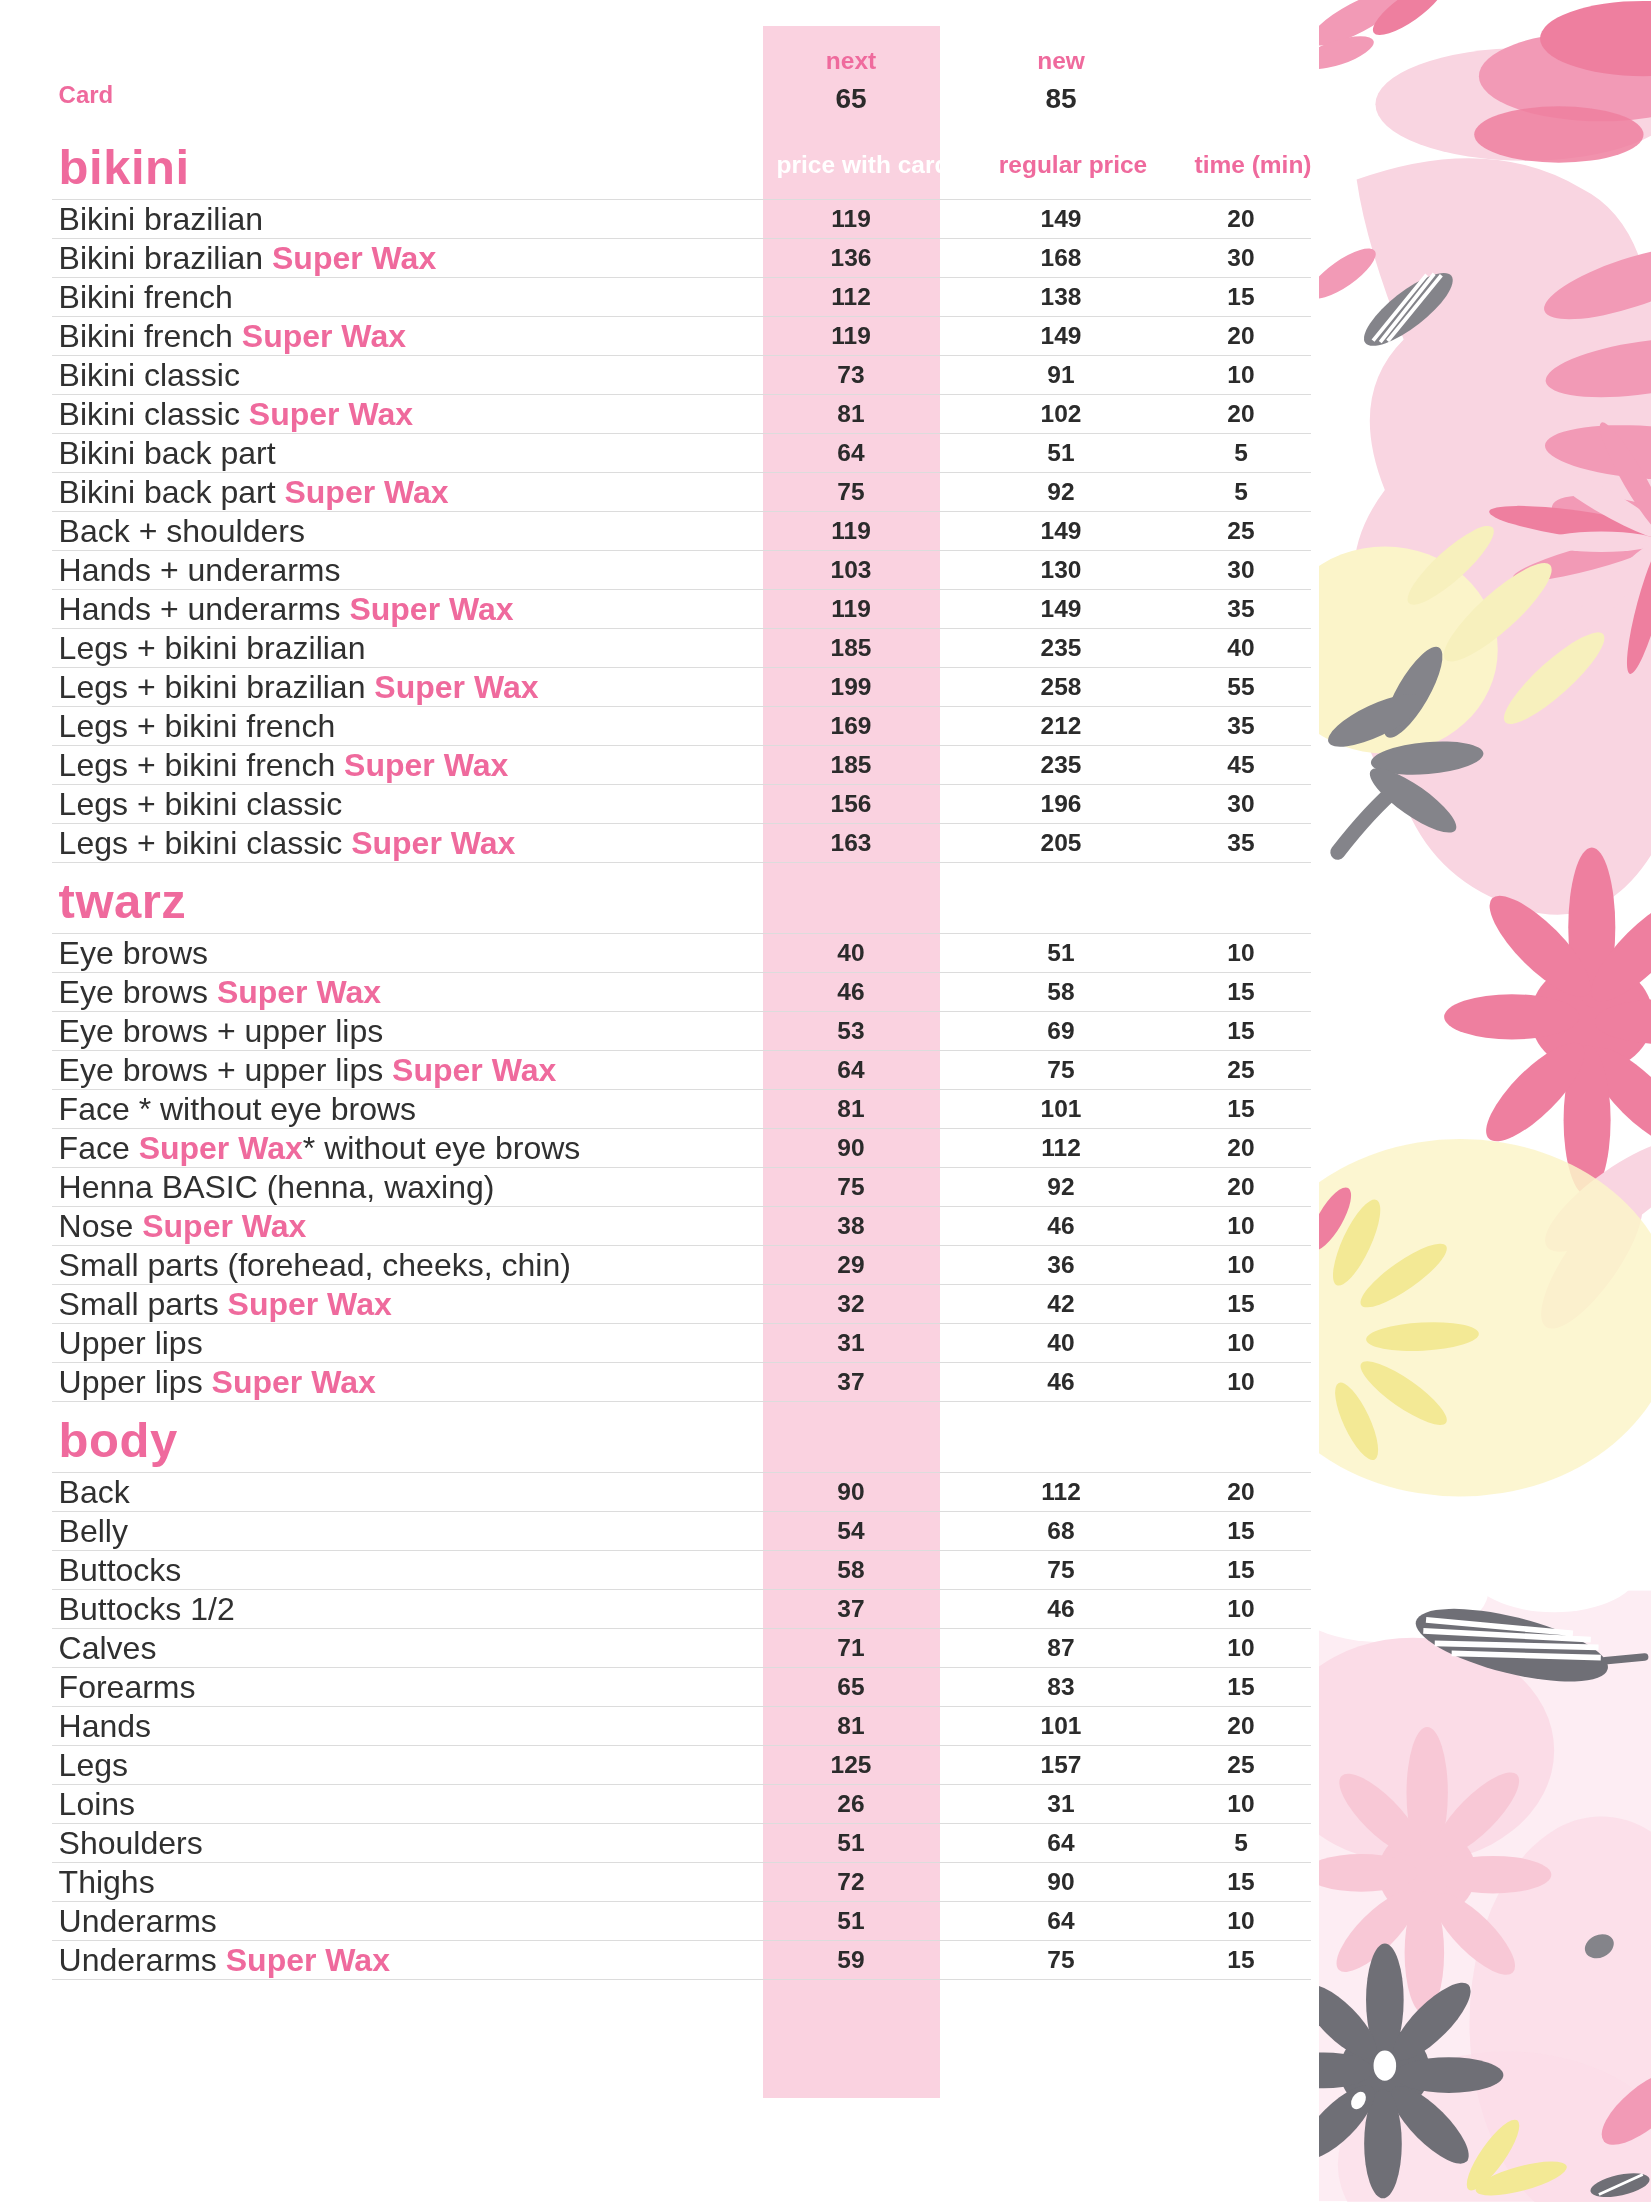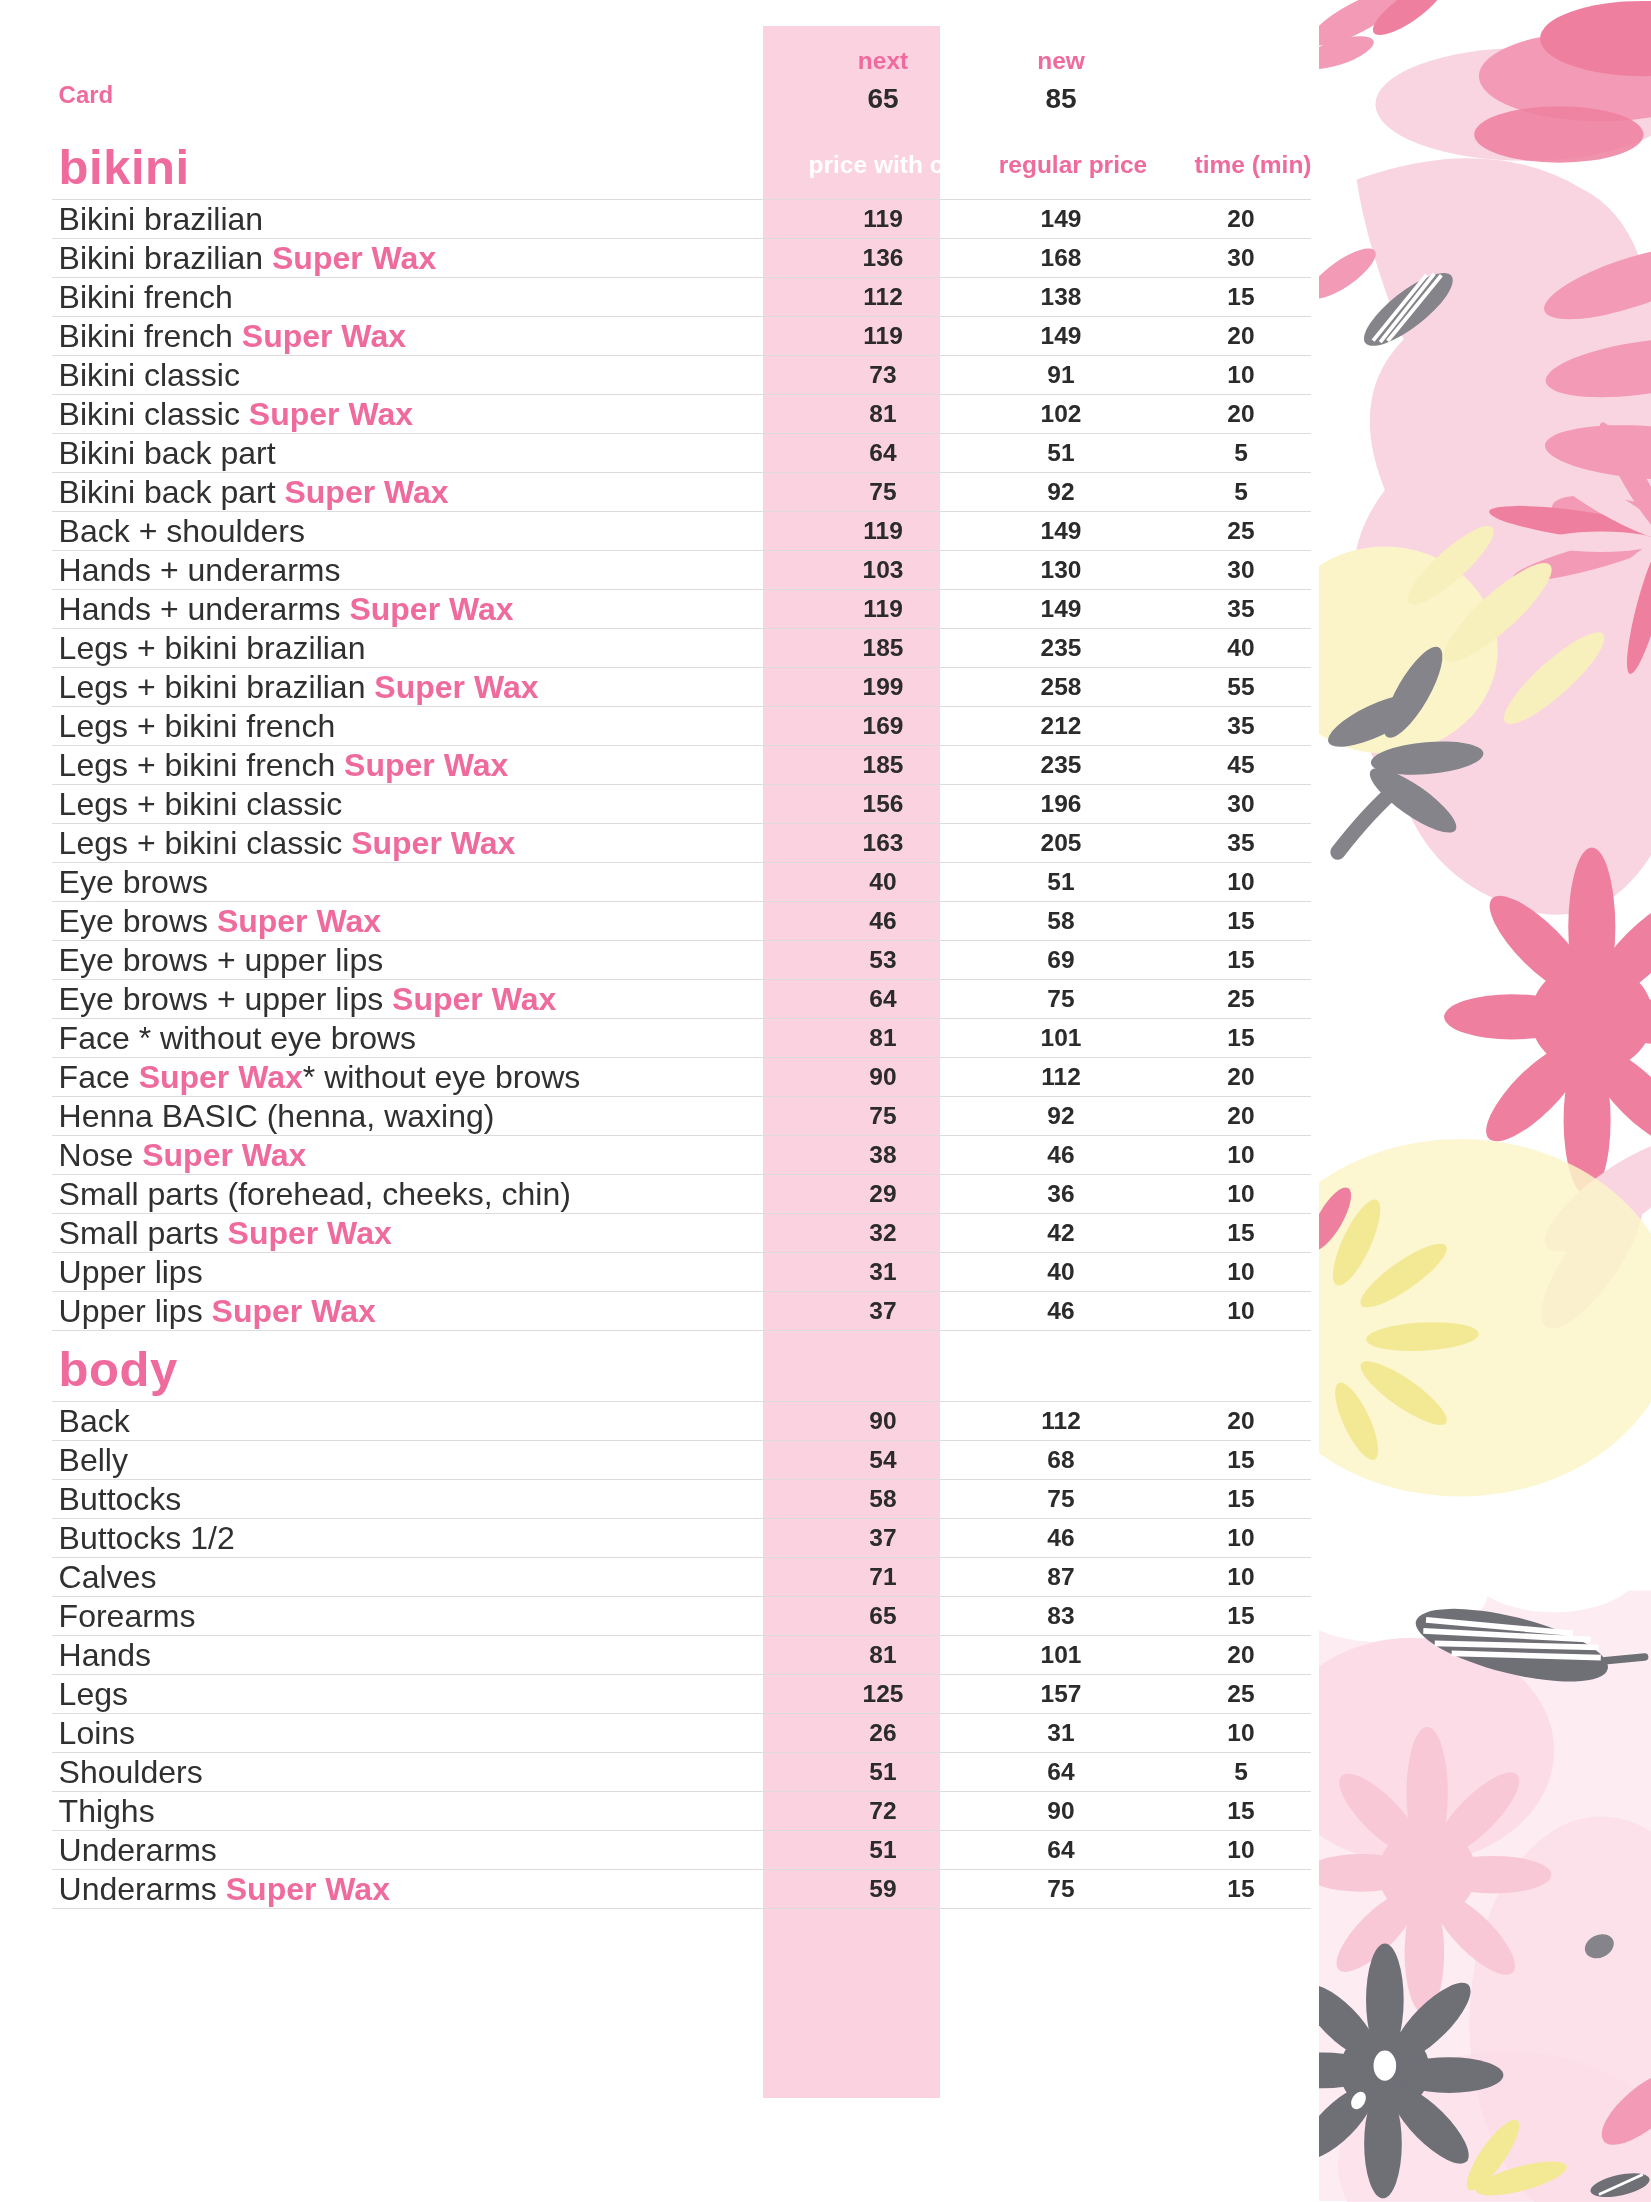--- a/index.html
+++ b/index.html
@@ -9,21 +9,21 @@
     --gray:#84848a; --dark_gray:#6f6f76;
   }
   html,body{margin:0;padding:0;background:#ffffff;}
   .page{position:relative;width:1652px;height:2202px;background:#fff;overflow:hidden;
         font-family:"Liberation Sans", sans-serif;}
   .band{position:absolute;left:763px;top:26px;width:177px;height:2072px;background:var(--band);}
   .decor{position:absolute;top:0;right:0;width:333px;height:2202px;}
   .table{position:absolute;left:52px;top:0;width:1259px;z-index:2;}
   .hdr{position:relative;height:200px;border-bottom:0.9px solid var(--line);box-sizing:border-box;}
   .cc{position:absolute;transform:translateX(-50%);white-space:nowrap;}
-  .cc1{left:831px;text-align:center;} .cc2{left:1009px;} .cc3{left:1189px;}
+  .cc1{left:799px;text-align:center;} .cc2{left:1009px;} .cc3{left:1189px;}
   .lbl-pink{font-size:24.5px;font-weight:bold;color:var(--accent);}
   .hdr .card{position:absolute;left:6.6px;top:81px;font-size:24px;font-weight:bold;color:var(--accent);}
   .hdr .mini{top:47px;}
   .hdr .miniv{top:83px;font-size:28px;font-weight:bold;color:var(--ink);}
   .hdr .coll{top:151px;padding-left:24px;}
   .hdr .coll.white{color:#fff;}
   .sec-title{position:absolute;left:6.6px;bottom:7.5px;font-size:49px;font-weight:bold;
              color:var(--accent);line-height:1;letter-spacing:0.5px;}
   .sec-head{position:relative;border-bottom:0.9px solid var(--line);box-sizing:border-box;}
   .h78{height:73px;} .h75{height:71px;}
@@ -155,20 +155,23 @@
           <span class="v cc3">30</span>
         </div>
         <div class="row">
           <span class="nm"><span>Legs + bikini classic </span><span class="sw">Super Wax</span></span>
           <span class="v cc1">163</span>
           <span class="v cc2">205</span>
           <span class="v cc3">35</span>
         </div>
       </div>
 
+    <div class="sec-head h75">
+      <span class="sec-title">twarz</span>
+    </div>
     <div>
         <div class="row">
           <span class="nm"><span>Eye brows</span></span>
           <span class="v cc1">40</span>
           <span class="v cc2">51</span>
           <span class="v cc3">10</span>
         </div>
         <div class="row">
           <span class="nm"><span>Eye brows </span><span class="sw">Super Wax</span></span>
           <span class="v cc1">46</span>

